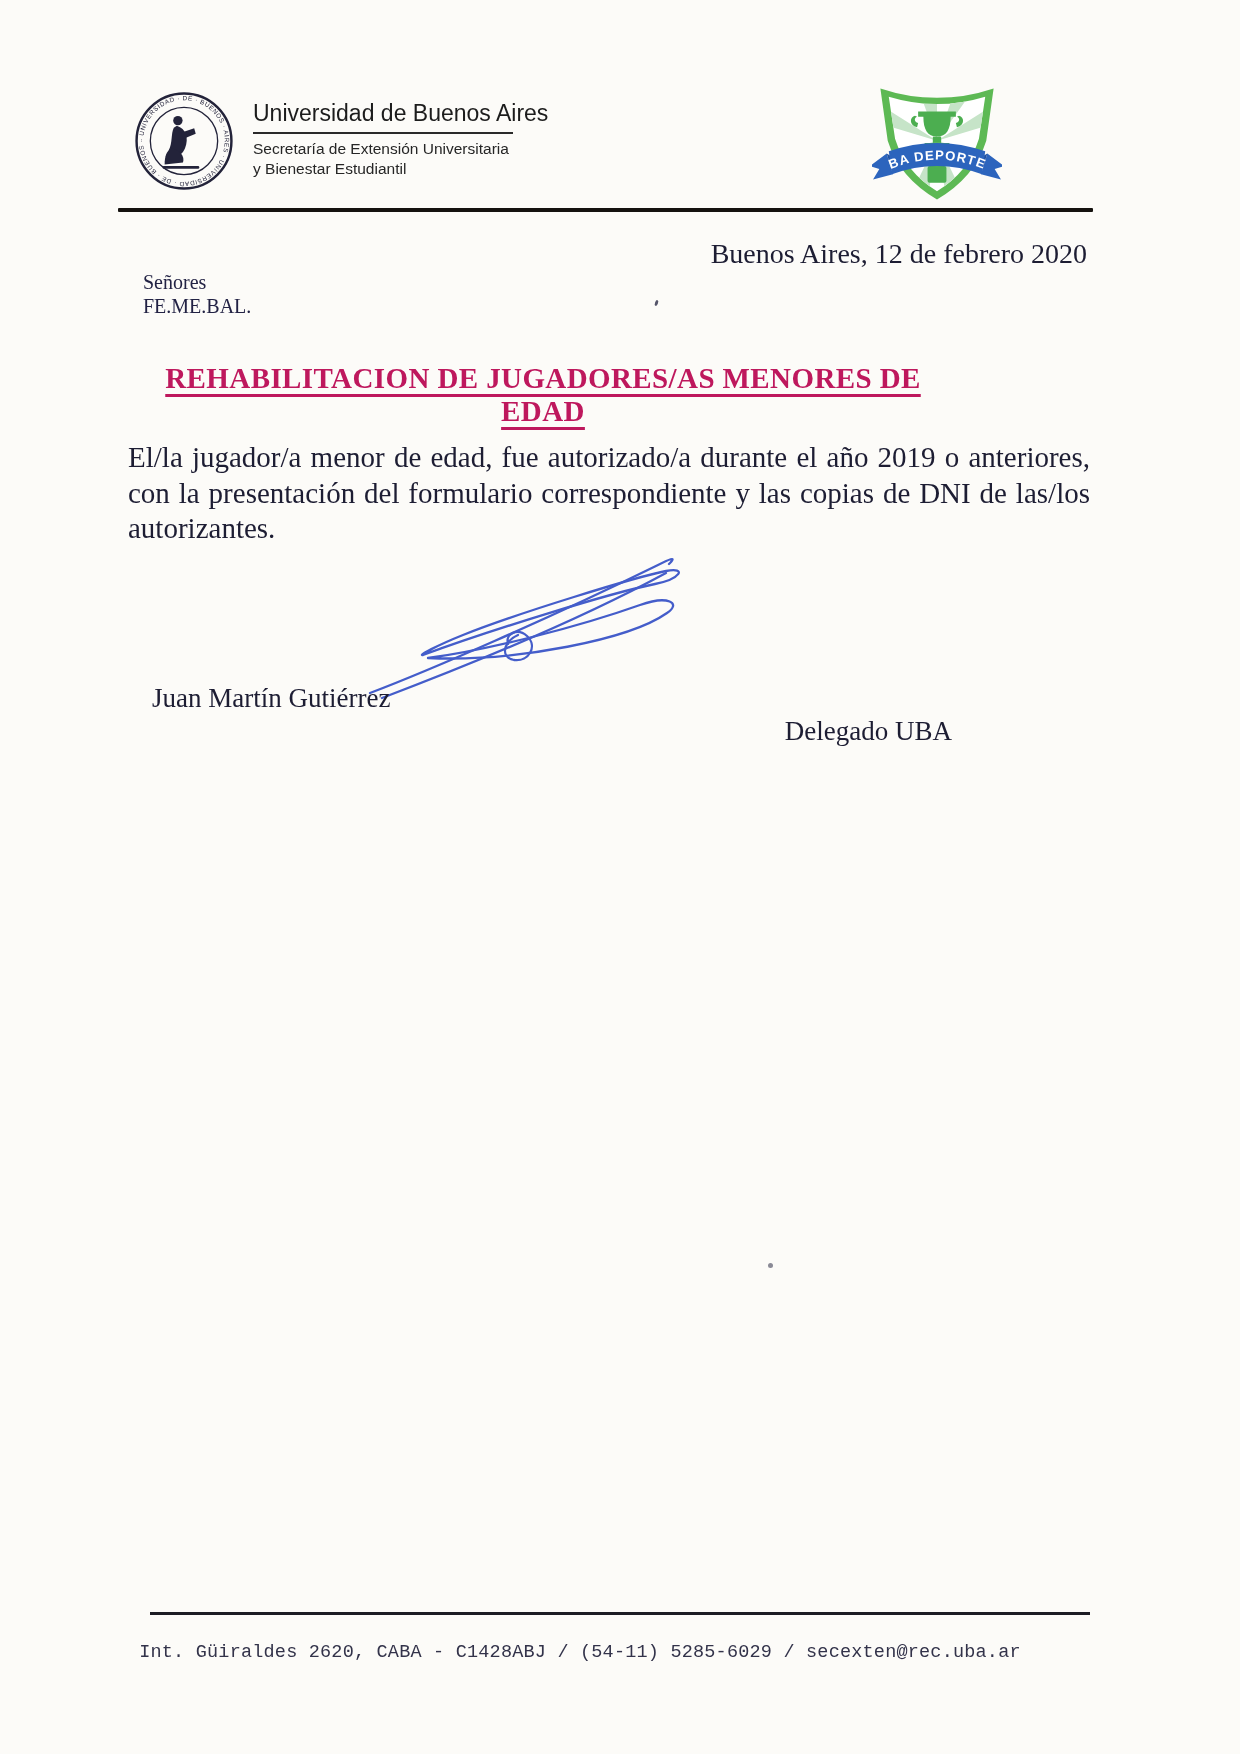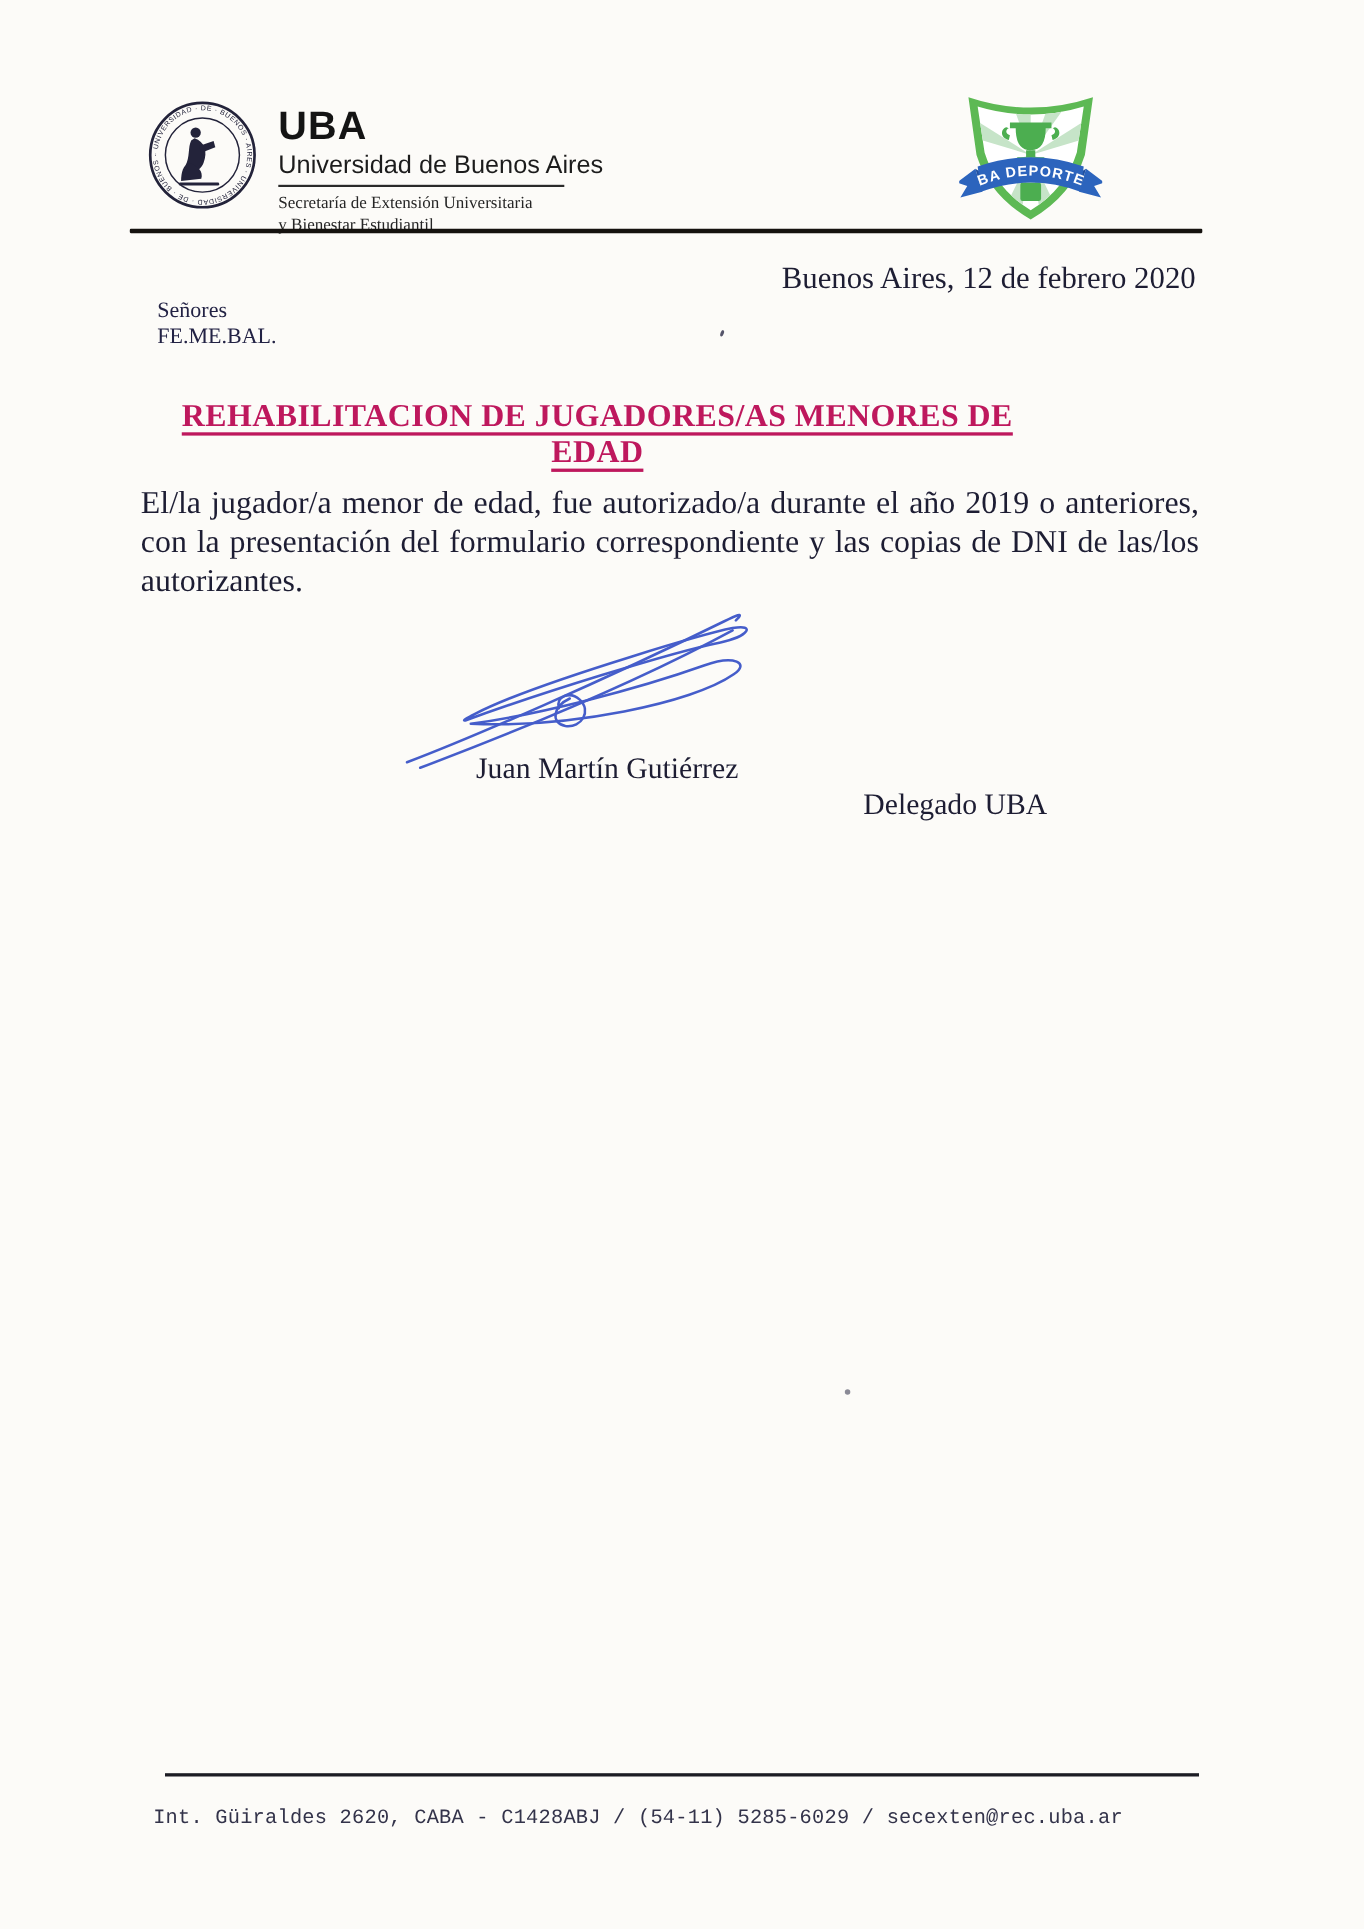--- a/index.html
+++ b/index.html
@@ -19,21 +19,21 @@
   .brand-acronym{
     font-family:"Liberation Sans","DejaVu Sans",sans-serif;
     font-weight:bold;font-size:36px;letter-spacing:1px;color:#141414;line-height:1;
   }
   .brand-name{
     font-family:"Liberation Sans","DejaVu Sans",sans-serif;
     font-size:23px;color:#1c1c1c;margin-top:4px;line-height:1.15;
   }
   .brand-rule{width:260px;height:2px;background:#2a2a2a;margin-top:6px;}
   .brand-secretariat{
-    font-family:Liberation Serif, serif;
+    font-family:Liberation Sans, sans-serif;
     font-size:15.5px;color:#262626;margin-top:5px;line-height:1.25;
   }
   .deportes{position:absolute;left:872px;top:80px;width:130px;height:130px;}
   .header-rule{
     position:absolute;left:118px;top:208px;width:975px;height:4px;
     background:#15120f;border-radius:1px;
   }
   
   .date-line{
     position:absolute;top:238px;right:153px;
@@ -50,21 +50,21 @@
     text-decoration:underline;text-decoration-thickness:2.5px;text-underline-offset:6px;
   }
   .letter-body{
     position:absolute;left:128px;top:440px;width:962px;
     font-size:29px;line-height:35.5px;color:#1d1d33;
     text-align:justify;margin:0;
   }
   
   .signature-svg{position:absolute;left:368px;top:543px;width:330px;height:158px;}
   .signer-name{
-    position:absolute;left:152px;top:683px;width:800px;text-align:center;
+    position:absolute;left:152px;top:683px;width:800px;text-align:left;
     font-size:27px;color:#1d1d33;
   }
   .signer-role{
     position:absolute;left:152px;top:716px;width:800px;text-align:right;
     font-size:27px;color:#1d1d33;
   }
   
   .footer-rule{
     position:absolute;left:150px;top:1612px;width:940px;height:3px;background:#1c1c24;
   }
@@ -96,21 +96,20 @@
       <g fill="#23233a">
         <circle cx="44" cy="30" r="4.6"></circle>
         <path d="M43,35 C52,38 55,47 51,57 C49,62 45,65 40,66 L35,59 C39,52 37,43 40,37 Z"></path>
         <path d="M47,42 L60,37.5 L61.5,43 L49,48 Z"></path>
         <path d="M38,57 C46,59 51,65 49,71 L31,73 C31,65 33,59 38,57 Z"></path>
         <rect x="29" y="74.5" width="36" height="2.6" rx="1.2"></rect>
       </g>
     </svg>
 
     <div class="brand">
-      <div class="brand-acronym">UBA</div>
       <div class="brand-name">Universidad de Buenos Aires</div>
       <div class="brand-rule"></div>
       <div class="brand-secretariat">
         <div>Secretaría de Extensión Universitaria</div>
         <div>y Bienestar Estudiantil</div>
       </div>
     </div>
 
     <svg class="deportes" viewBox="0 0 124 124" aria-hidden="true">
       <defs>

